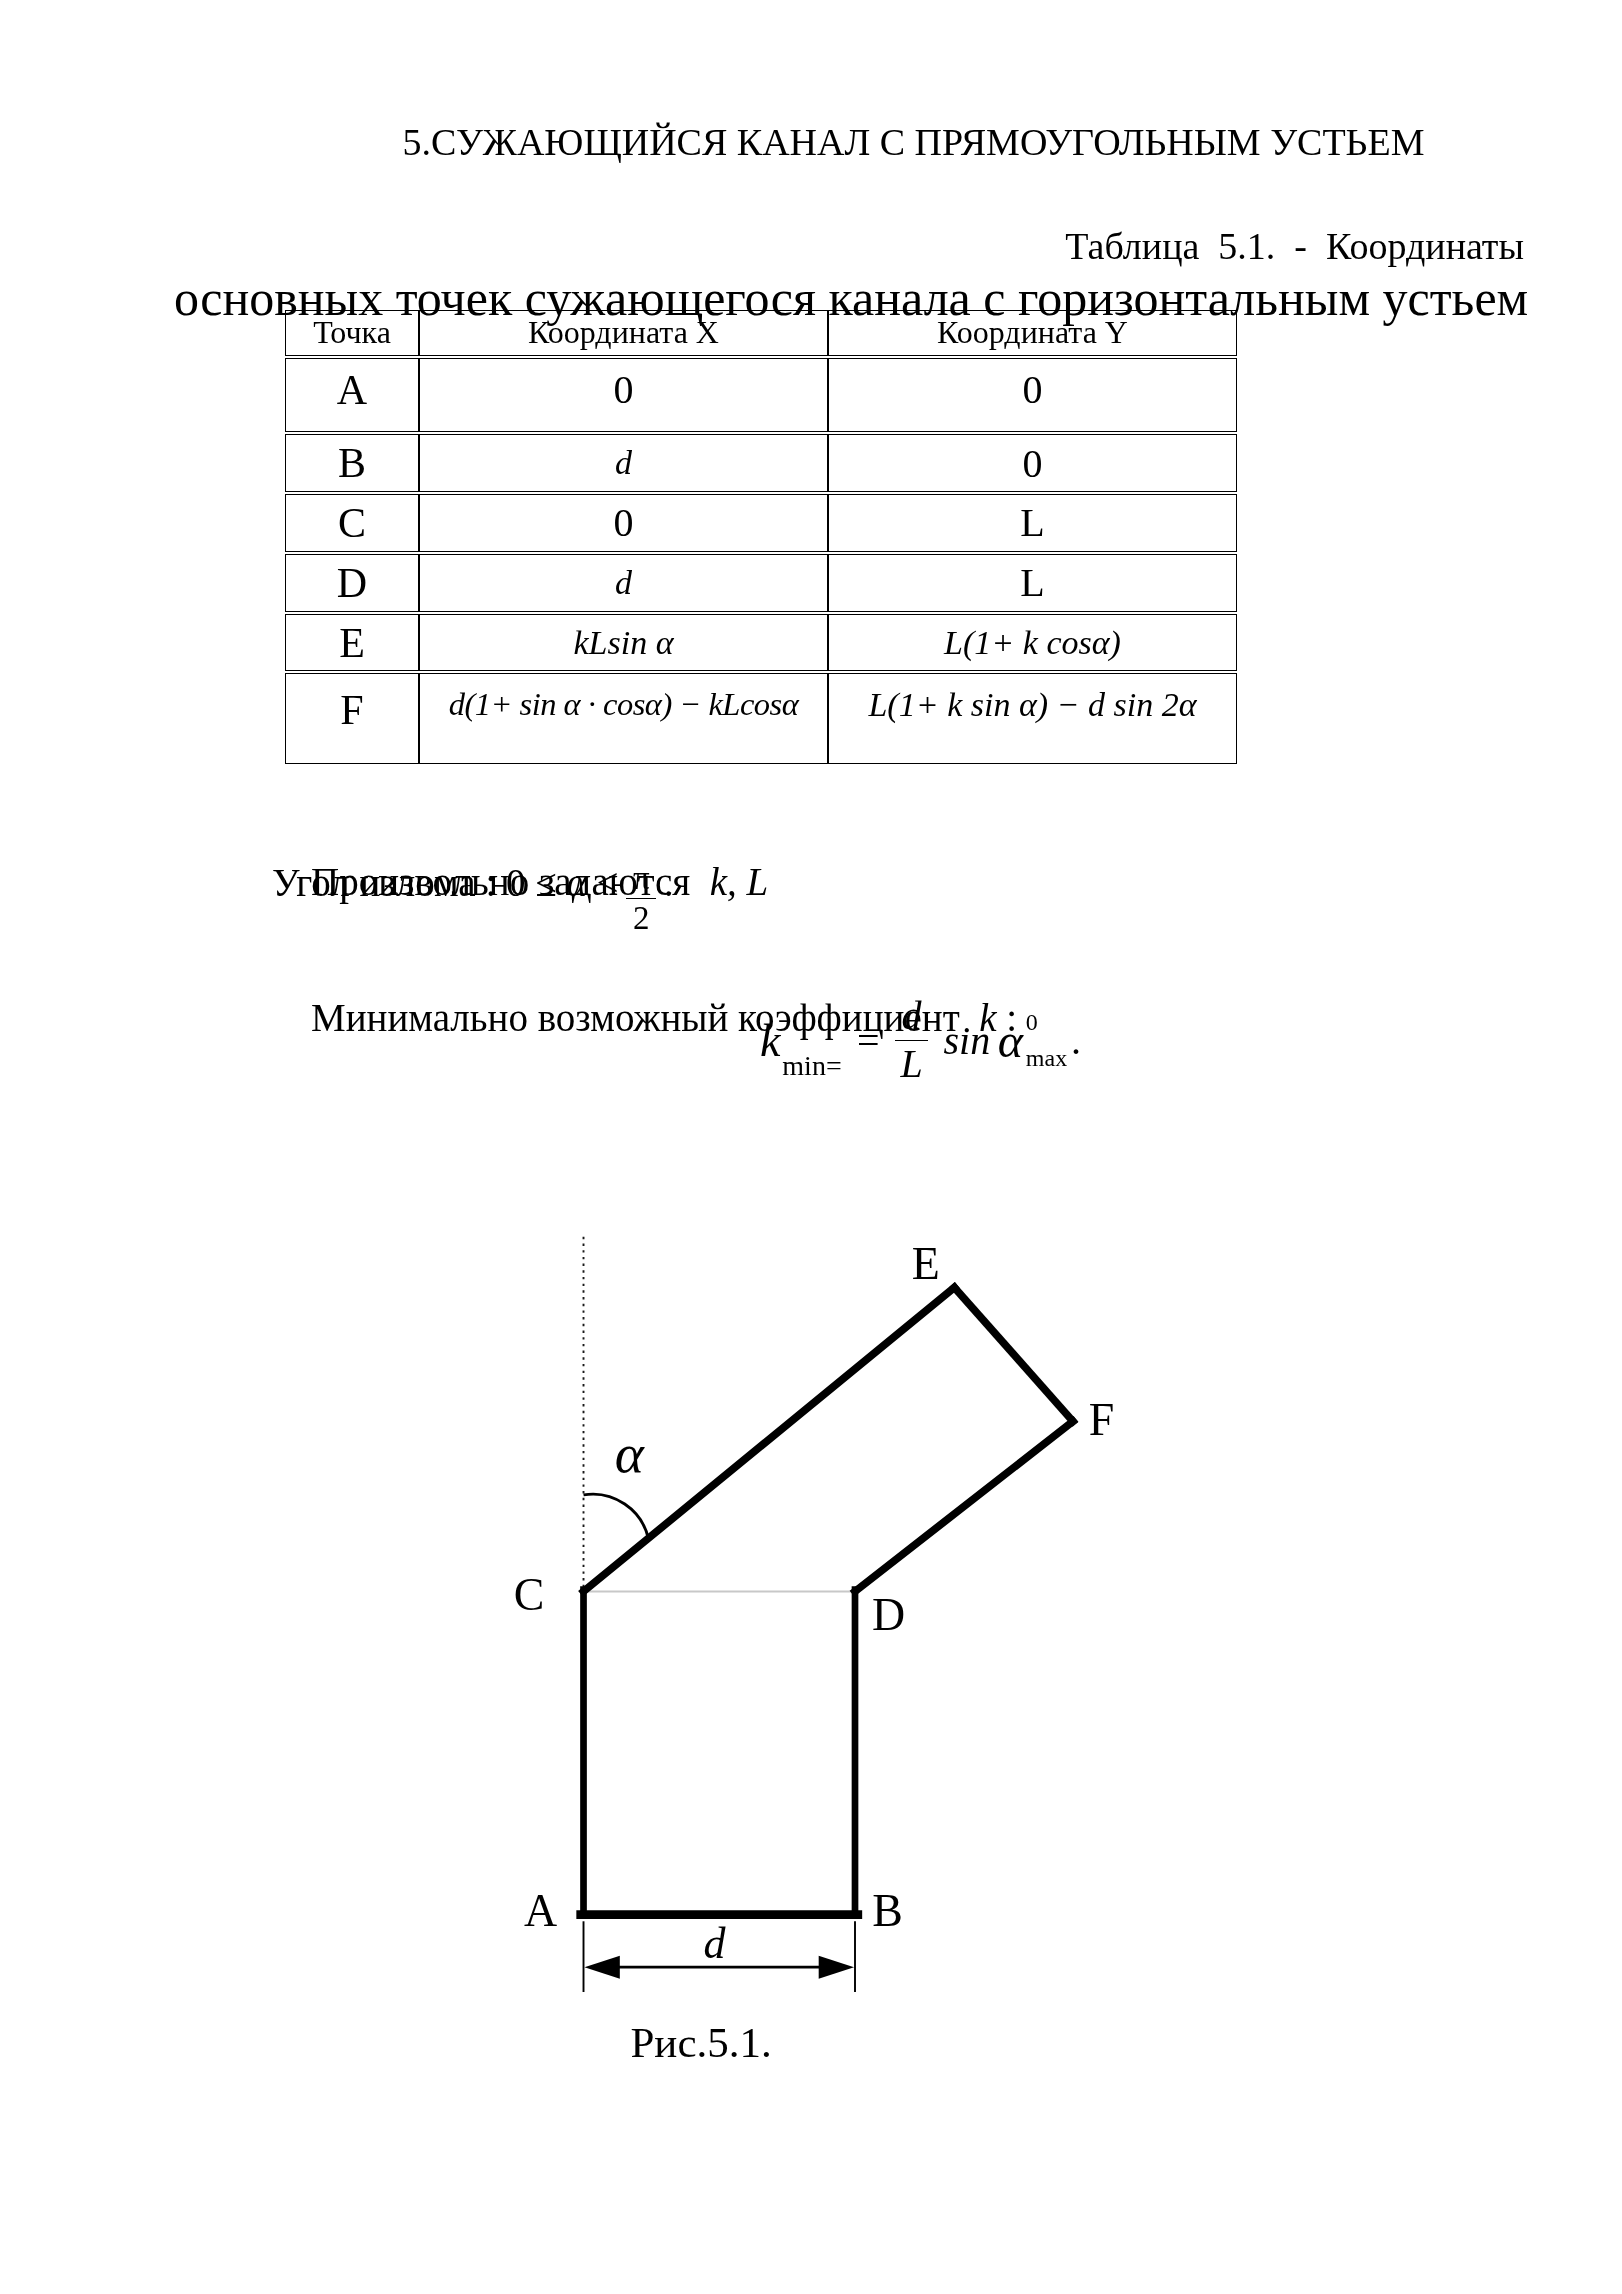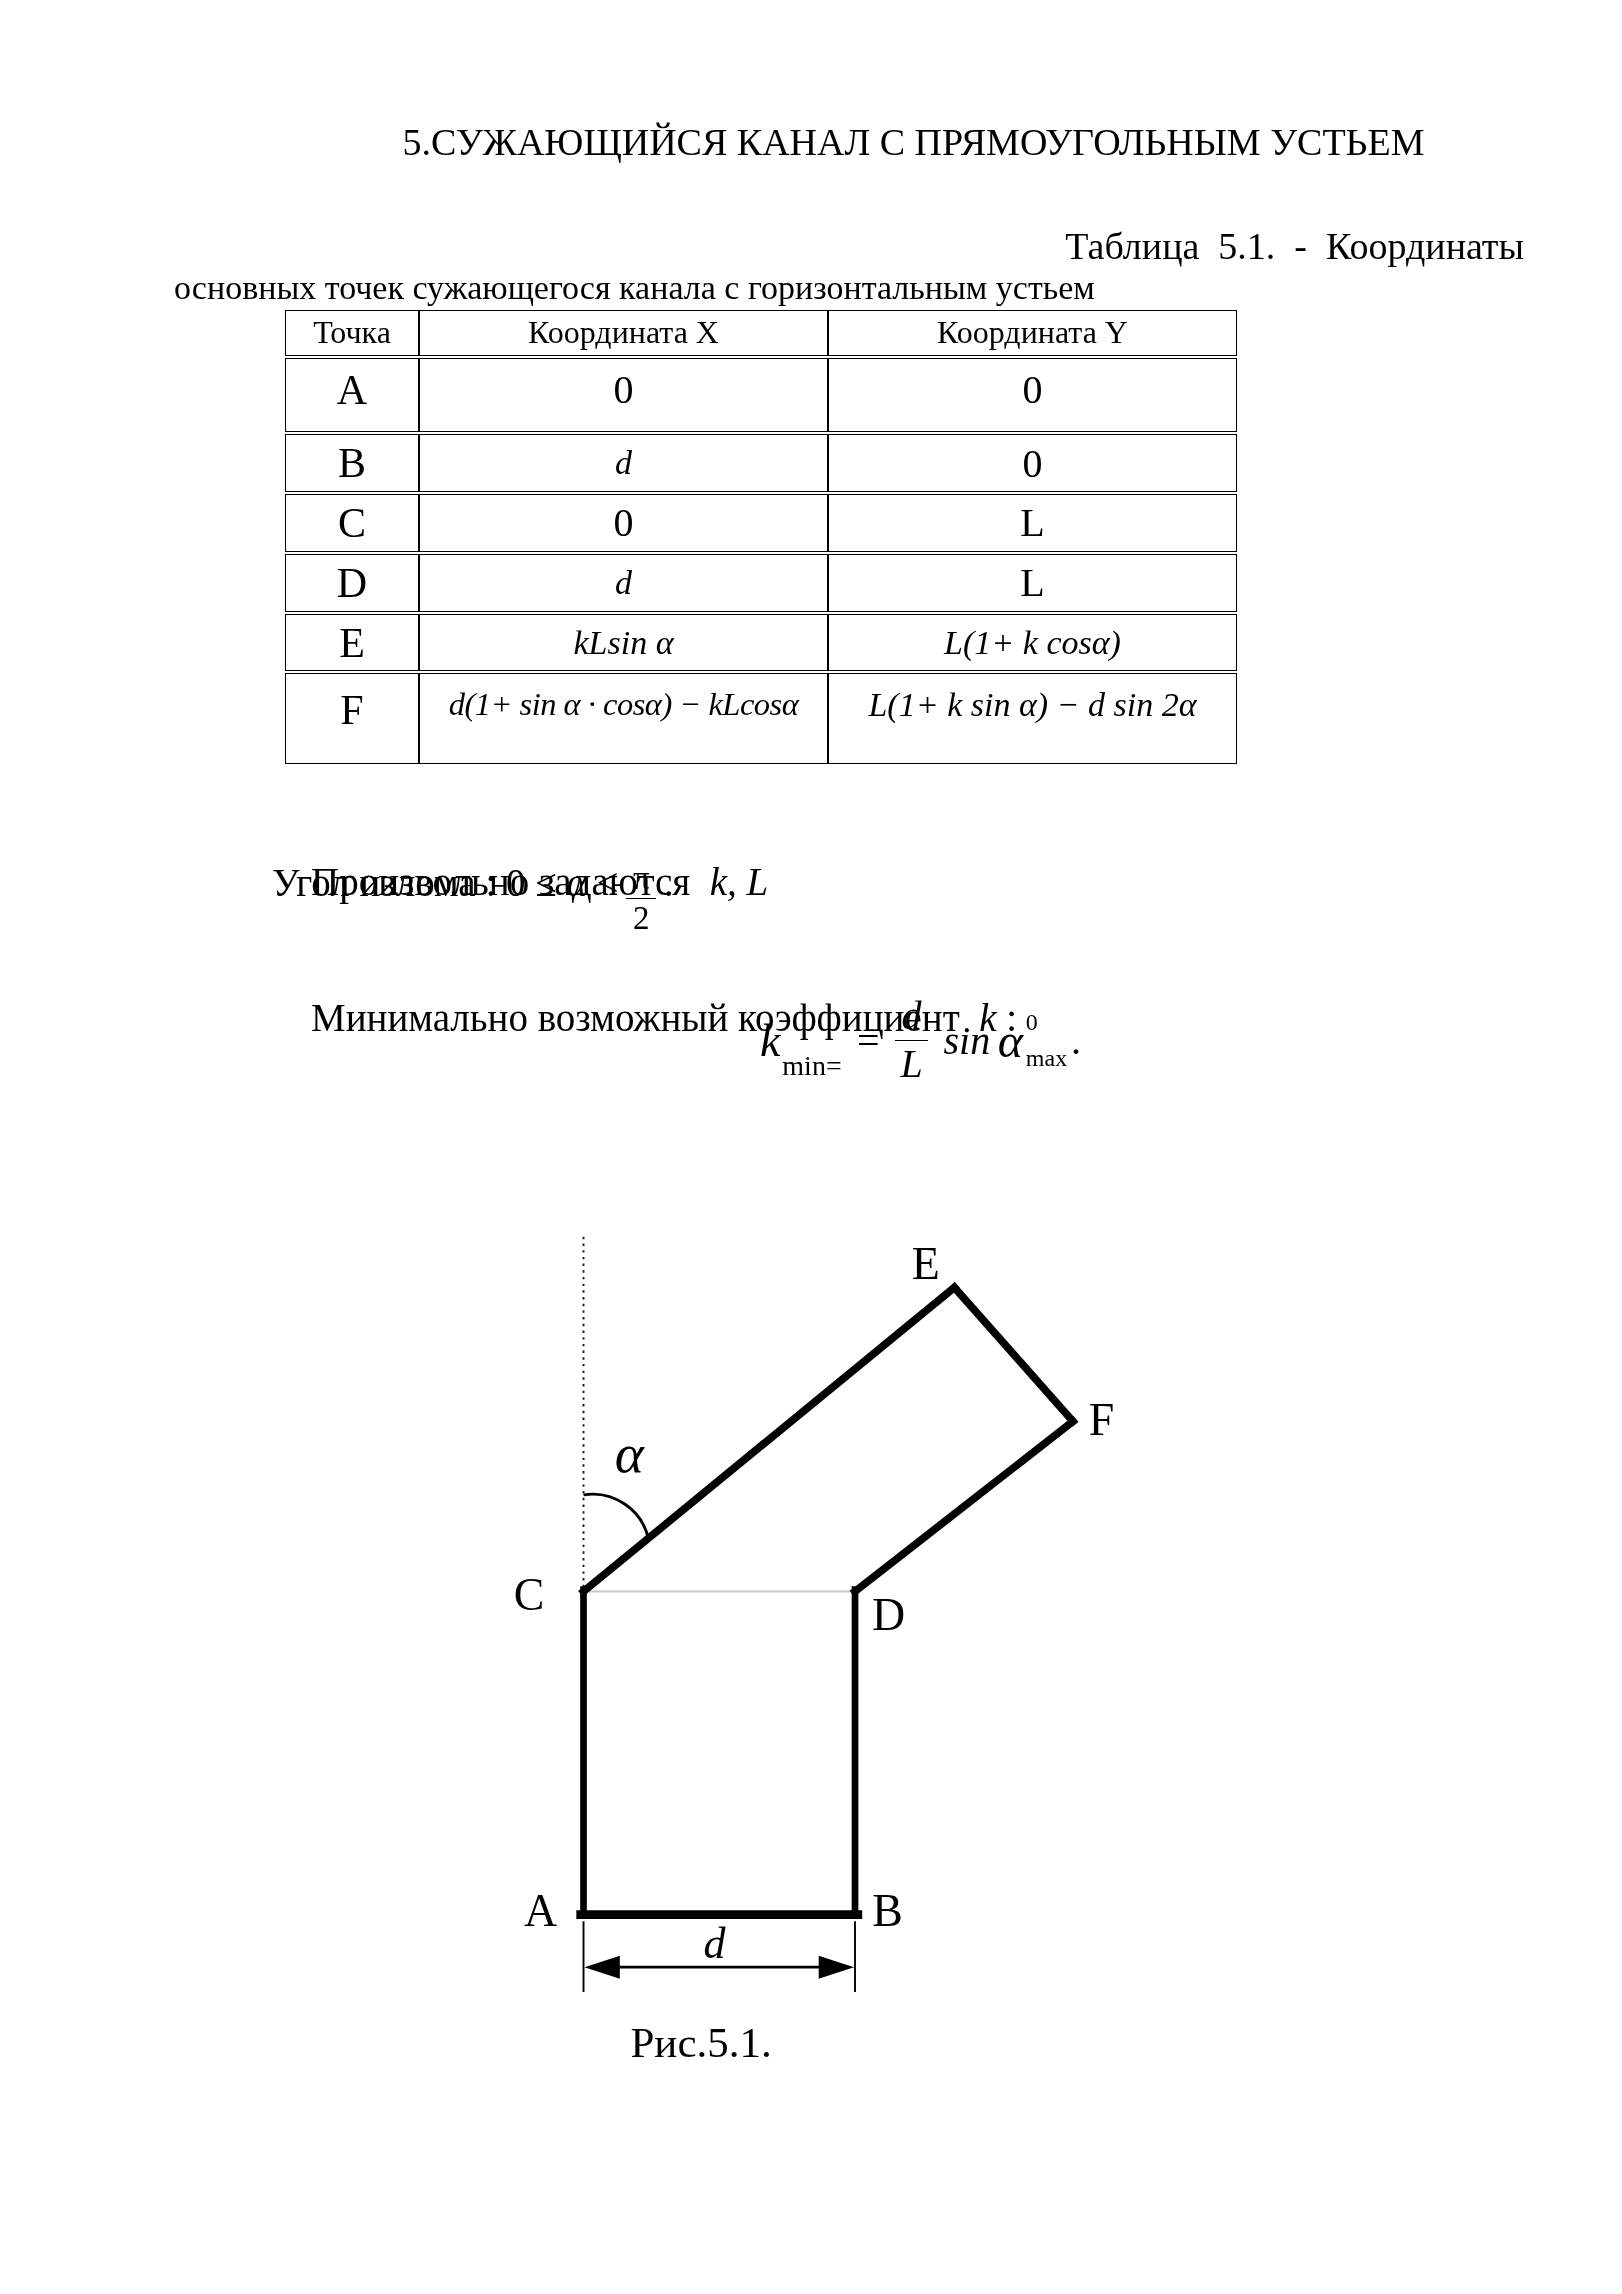--- a/index.html
+++ b/index.html
@@ -23,21 +23,21 @@
     white-space:nowrap;
   }
 
   
   .tbl-cap1{
     left:172px; top:224px; width:1352px;
     font-size:38px; text-align:right; white-space:pre;
   }
   .tbl-cap2{
     left:174px; top:269px; width:1243px;
-    font-size:34px; text-align:left; white-space:nowrap;
+    font-size:50px; text-align:left; white-space:nowrap;
   }
 
   
   table.coords{
     position:absolute; left:285px; top:308px;
     border-collapse:separate; border-spacing:0 2.9px;
     table-layout:fixed;
   }
   table.coords td, table.coords th{
     border:1.9px solid #000;

